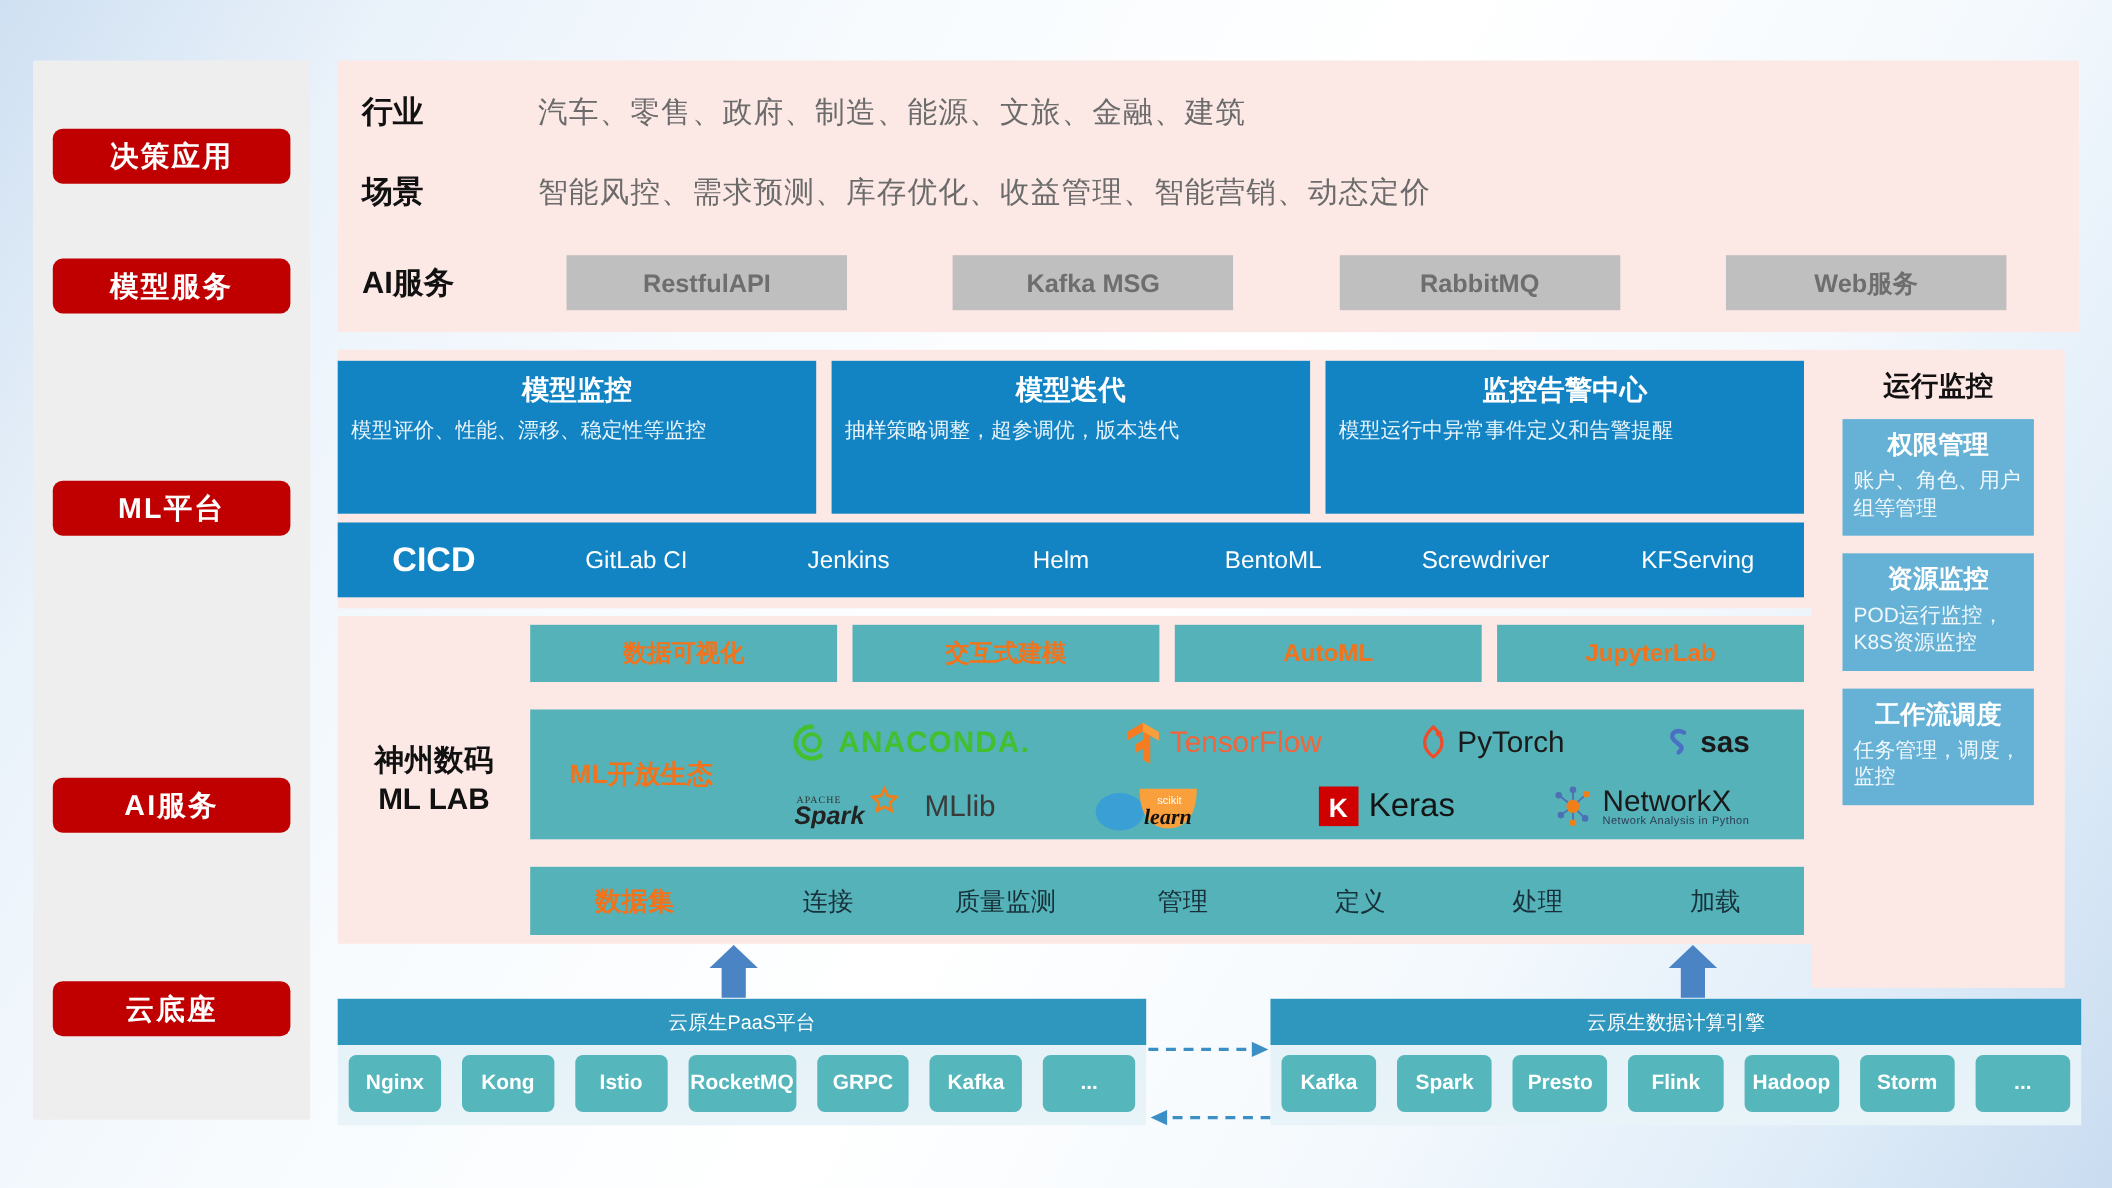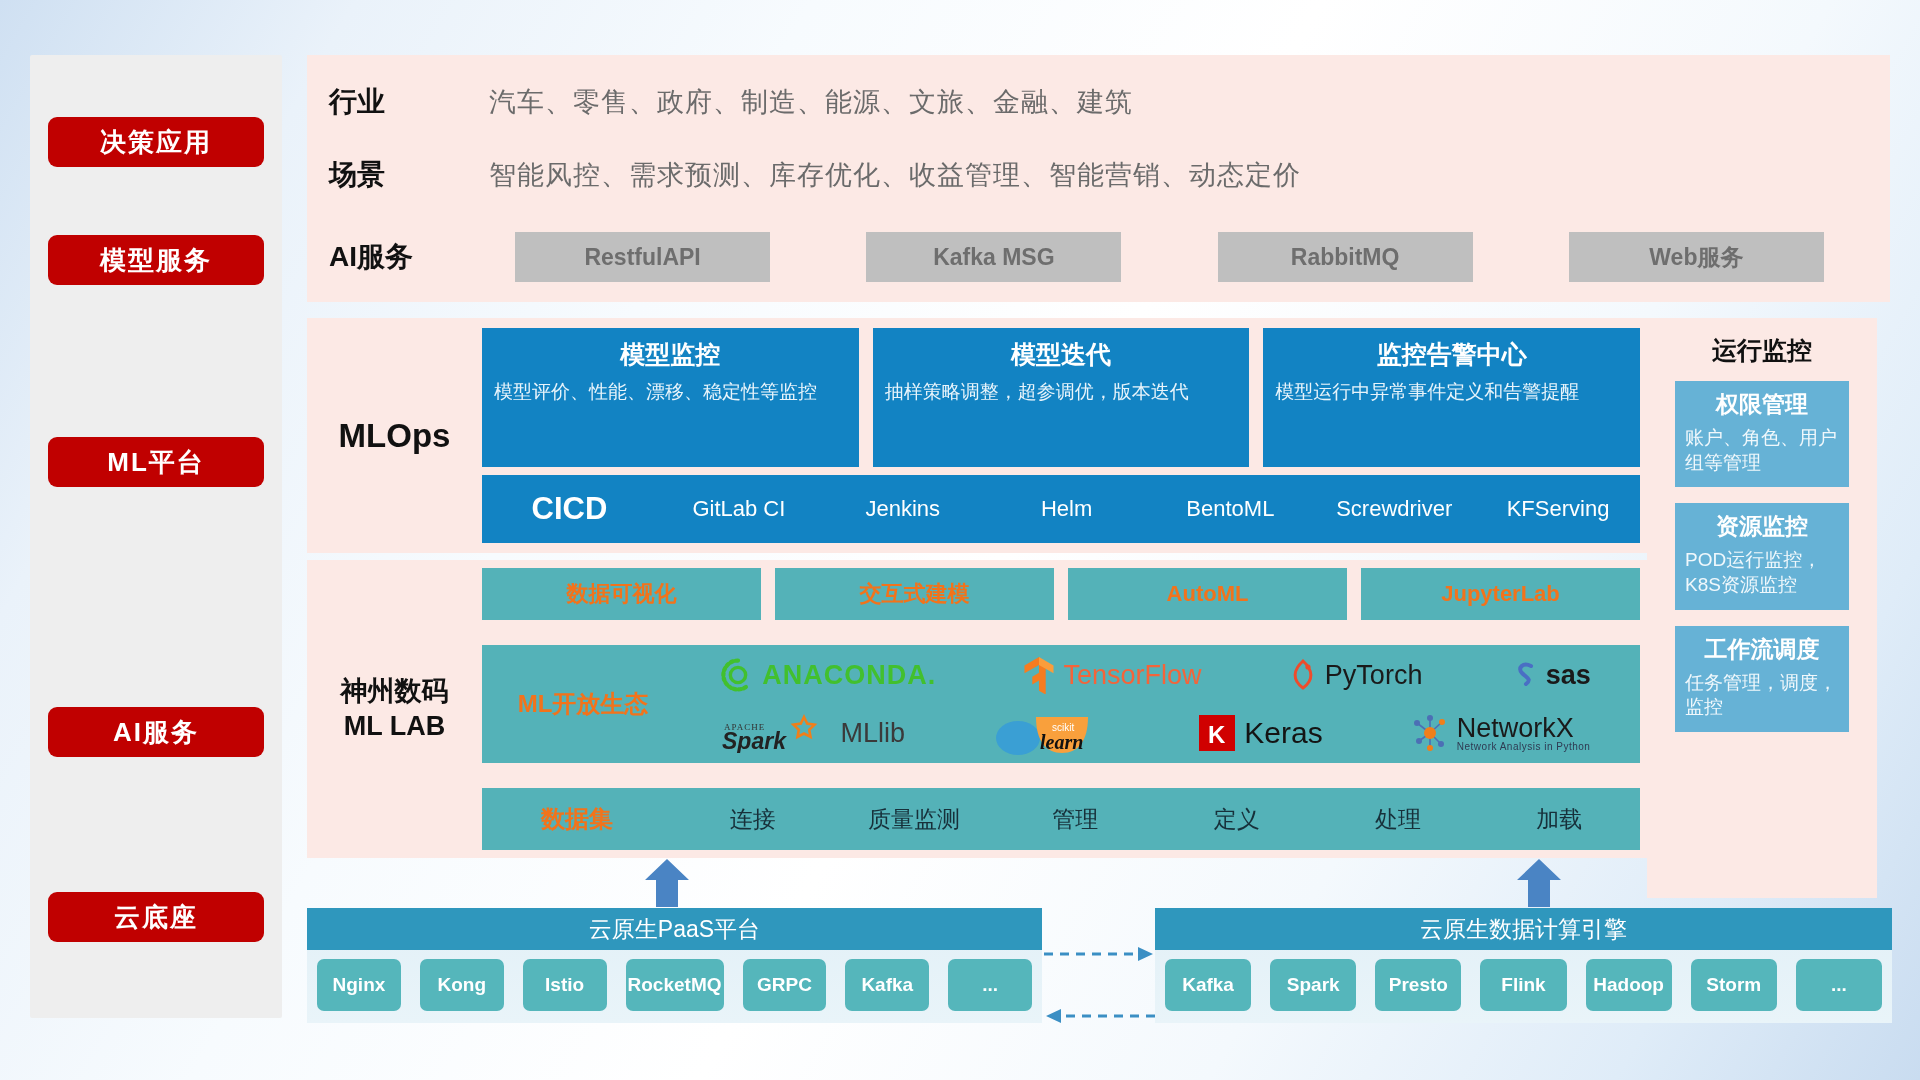--- a/index.html
+++ b/index.html
@@ -117,21 +117,21 @@
   
   .cloud {
     position: absolute; top: 908px; height: 115px;
     background: linear-gradient(180deg,#e2f0f7 0%, #e9f4f9 100%);
   }
   #cloud-left { left: 307px; width: 735px; }
   #cloud-right { left: 1155px; width: 737px; }
   .cloud-head {
     height: 42px; background: #2f97bd; color: #fff;
     display: flex; align-items: center; justify-content: center;
-    font-size: 23px;
+    font-size: 18px;
   }
   .cloud-items { display: flex; gap: 19px; padding: 9px 10px; }
   .cloud-chip {
     flex: 1; height: 52px; background: #55b6bb; border-radius: 7px;
     color: #fff; font-size: 19px; font-weight: bold;
     display: flex; align-items: center; justify-content: center;
     text-align: center; line-height: 1.1; padding: 0 2px;
   }
 
   .up-arrow { position: absolute; width: 46px; height: 50px; }
@@ -184,21 +184,20 @@
       <div class="svc-chip">
           <span>RabbitMQ</span>
         </div>
       <div class="svc-chip">
           <span>Web服务</span>
         </div>
     </div>
   </div>
 
   <div class="band" id="band-mlops">
-    <div class="lbl">MLOps</div>
     <div class="mlops-col">
       <div class="mlops-cards">
         <div class="mlops-card">
           <h4>模型监控</h4>
           <p>模型评价、性能、漂移、稳定性等监控</p>
         </div>
         <div class="mlops-card">
           <h4>模型迭代</h4>
           <p>抽样策略调整，超参调优，版本迭代</p>
         </div>

